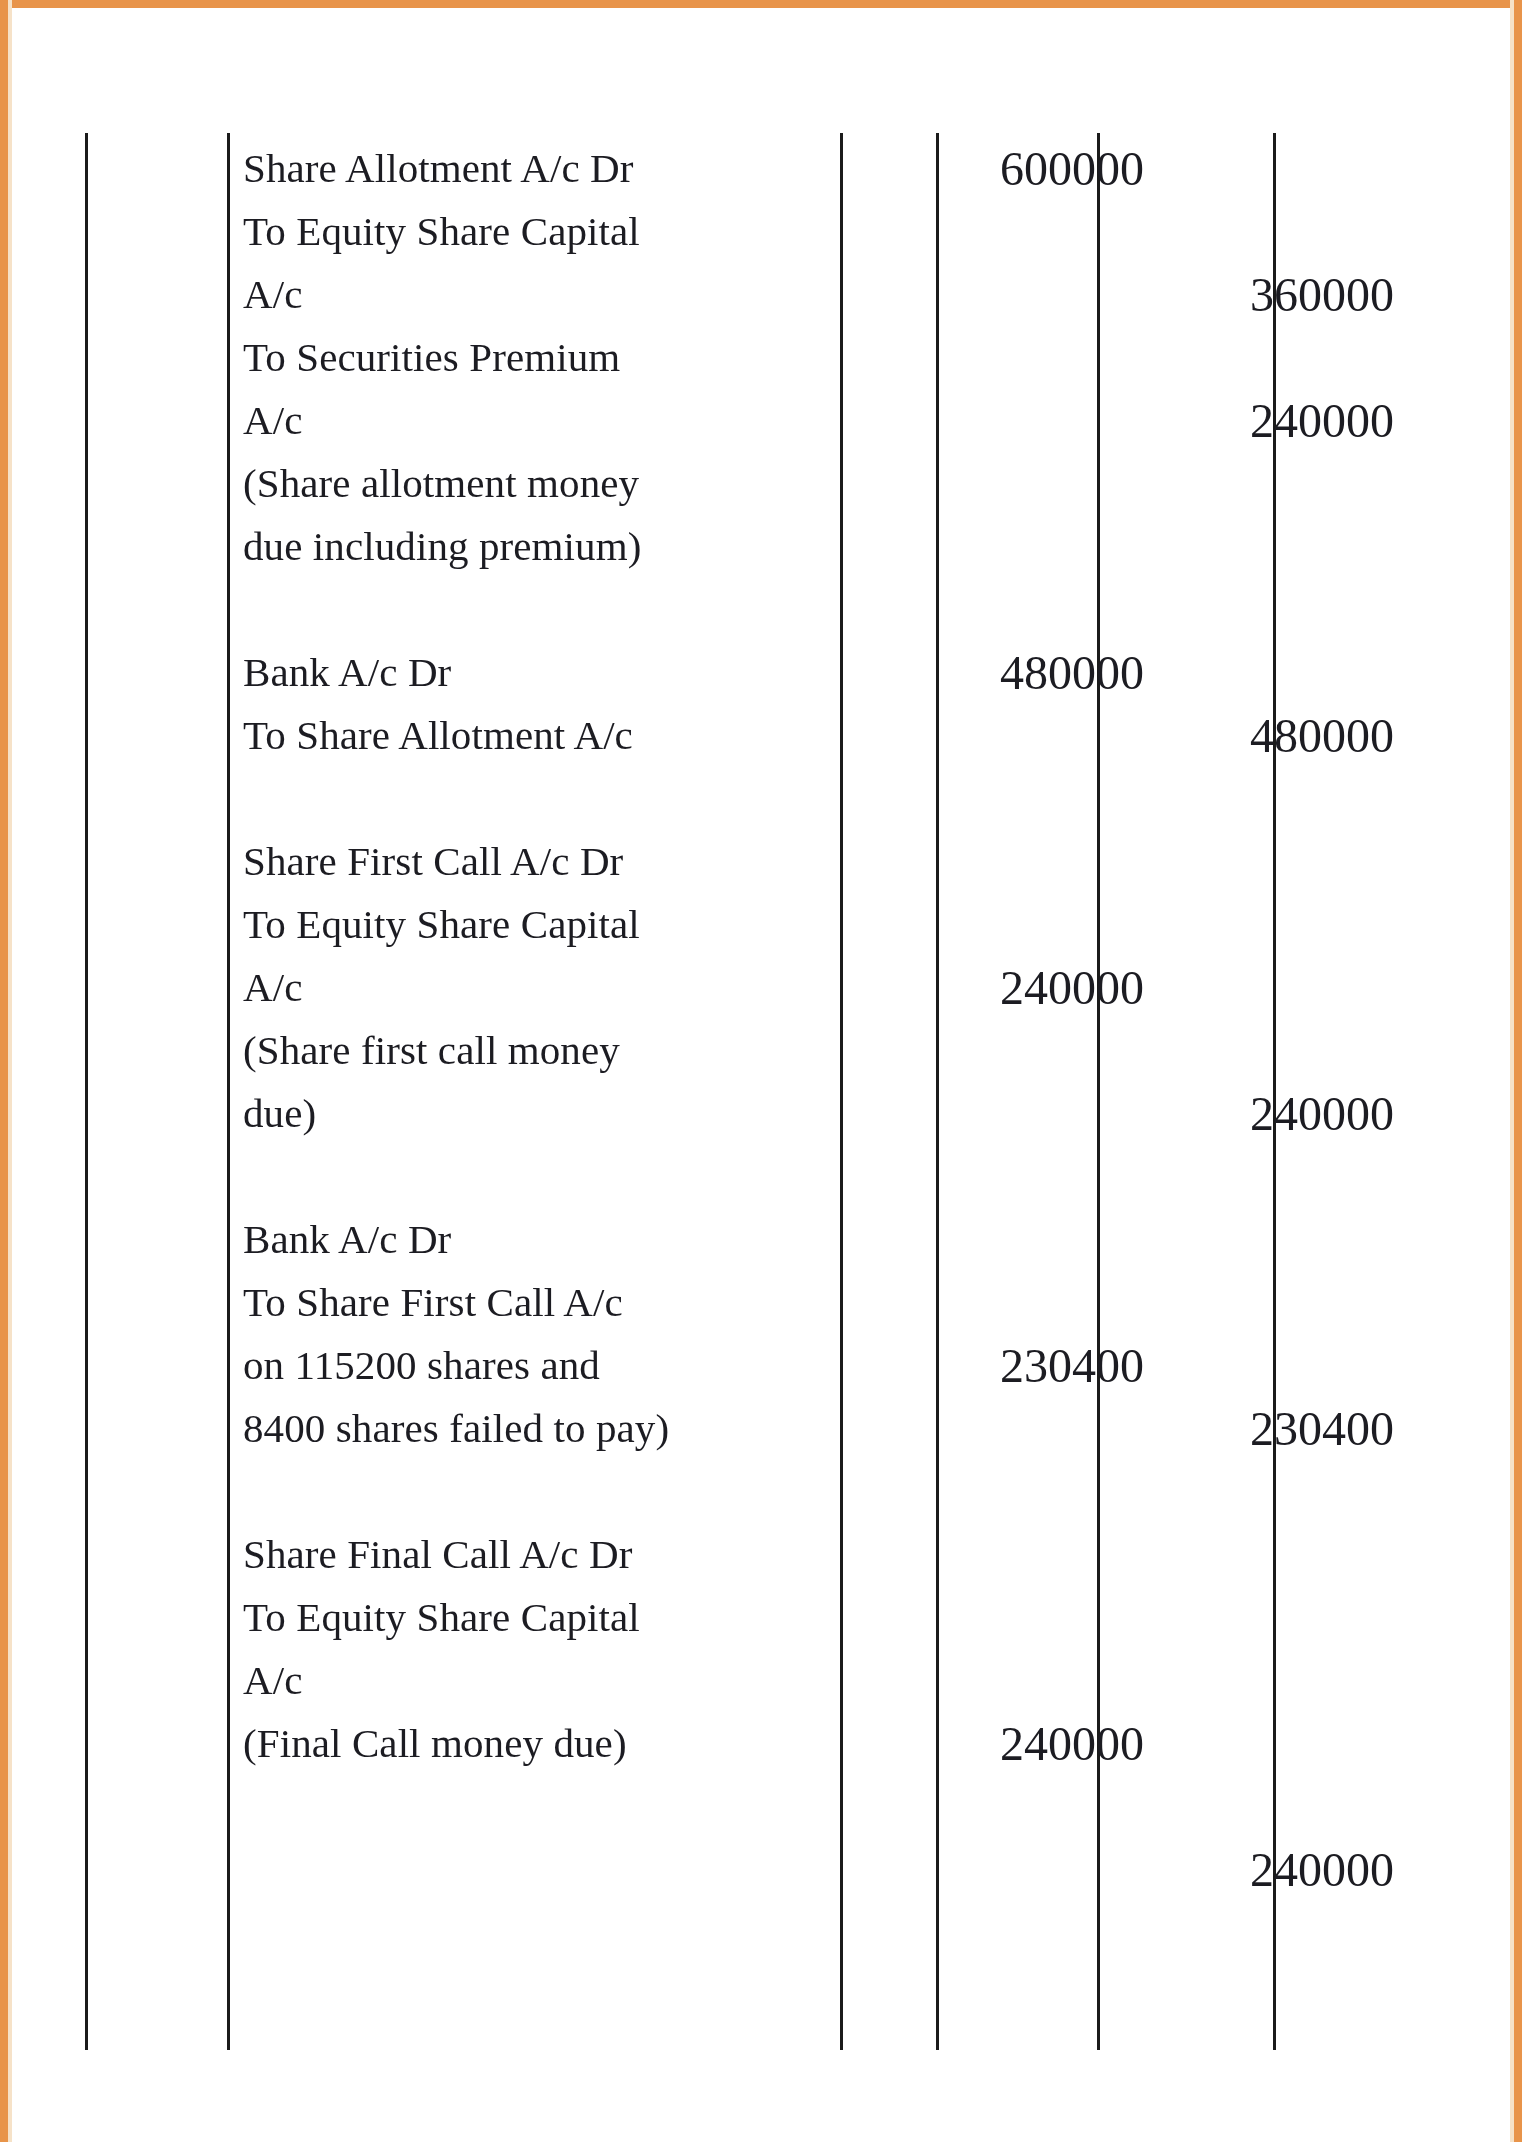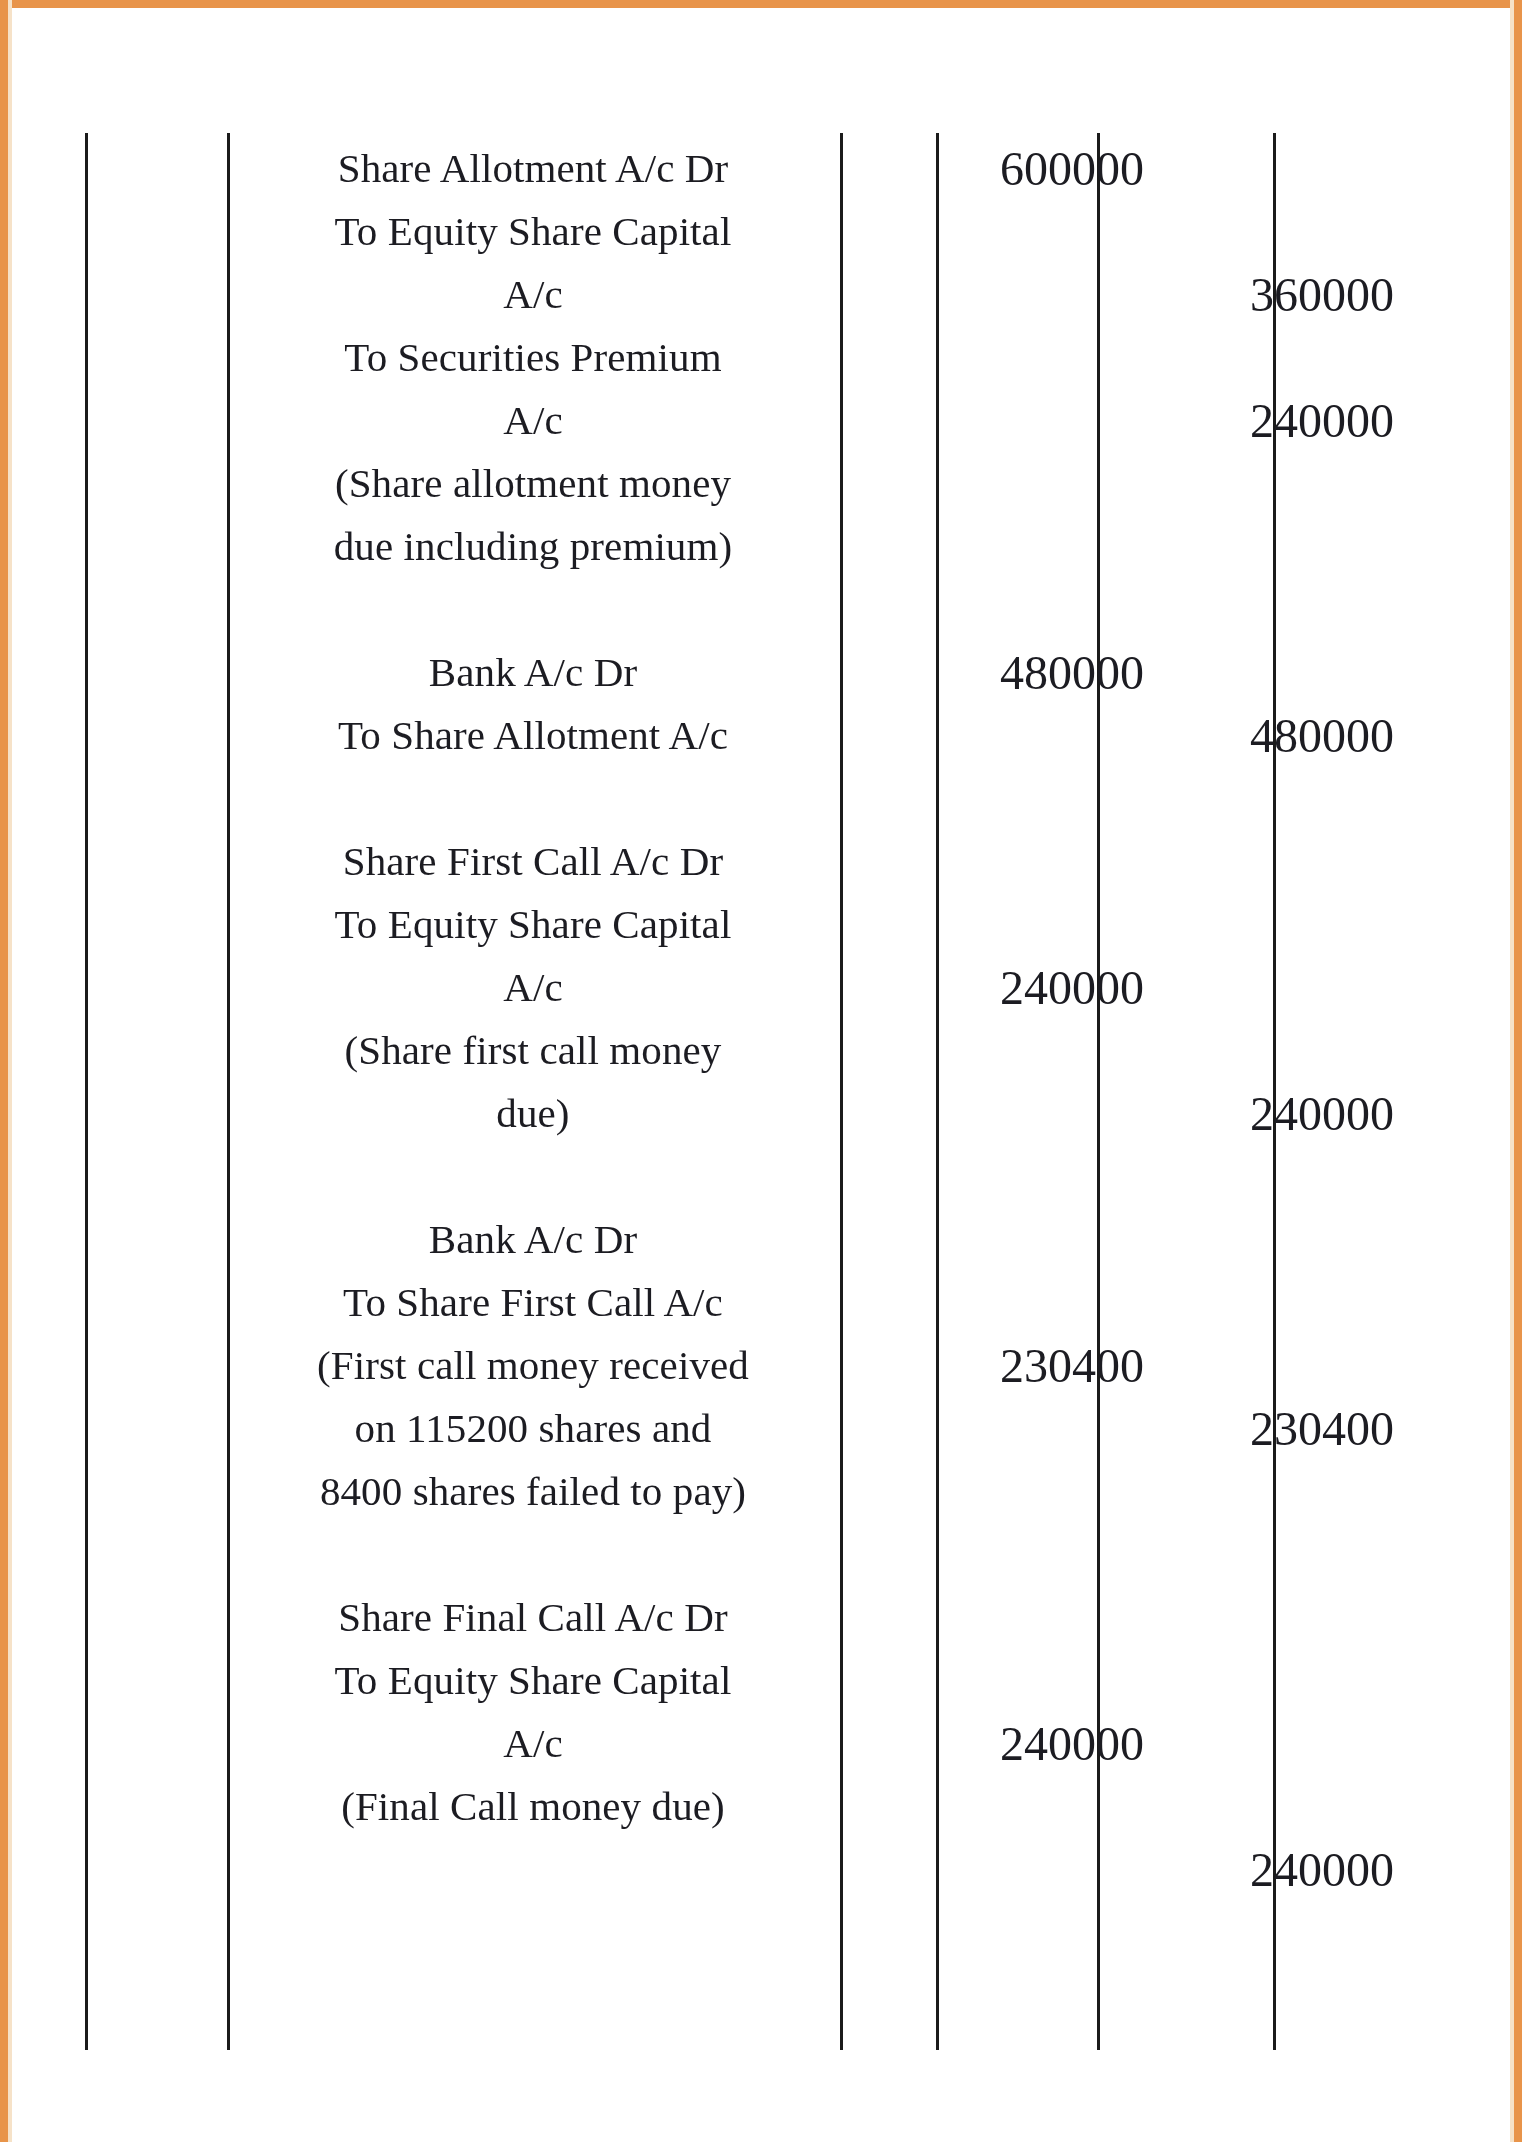--- a/index.html
+++ b/index.html
@@ -40,21 +40,20 @@
     width: 3px;
     background: #1b1b1b;
   }
 
   
   .col-particulars {
     position: absolute;
     left: 243px;
     top: 137px;
     width: 580px;
-    text-align: center;
   }
   .col-debit {
     position: absolute;
     left: 1000px;
     top: 137px;
     width: 180px;
   }
   .col-credit {
     position: absolute;
     left: 1212px;
@@ -112,21 +111,20 @@
       <div class="line">To Share Allotment A/c</div>
       <div class="line blank">&nbsp;</div>
       <div class="line">Share First Call A/c Dr</div>
       <div class="line">To Equity Share Capital</div>
       <div class="line">A/c</div>
       <div class="line">(Share first call money</div>
       <div class="line">due)</div>
       <div class="line blank">&nbsp;</div>
       <div class="line">Bank A/c Dr</div>
       <div class="line">To Share First Call A/c</div>
-      <div class="line">(First call money received</div>
       <div class="line">on 115200 shares and</div>
       <div class="line">8400 shares failed to pay)</div>
       <div class="line blank">&nbsp;</div>
       <div class="line">Share Final Call A/c Dr</div>
       <div class="line">To Equity Share Capital</div>
       <div class="line">A/c</div>
       <div class="line">(Final Call money due)</div>
     </div>
   <div class="col-debit" id="debit-col">
       <div class="amount">600000</div>

